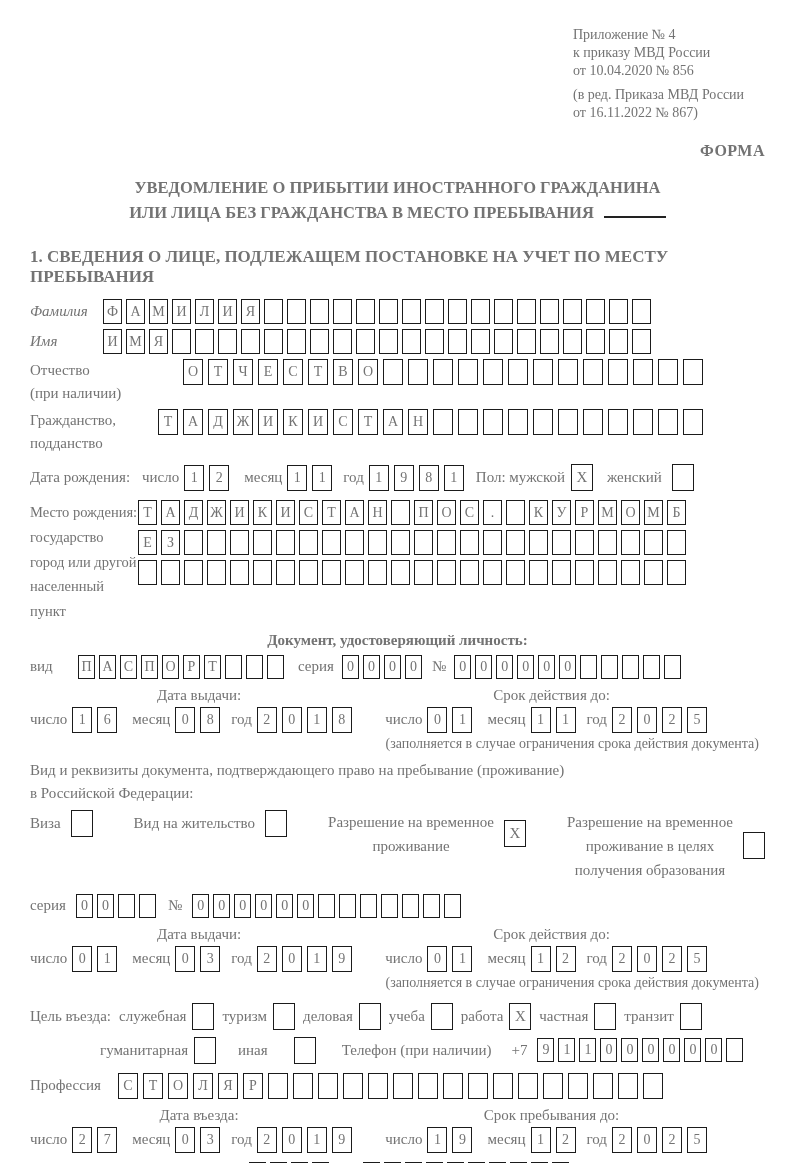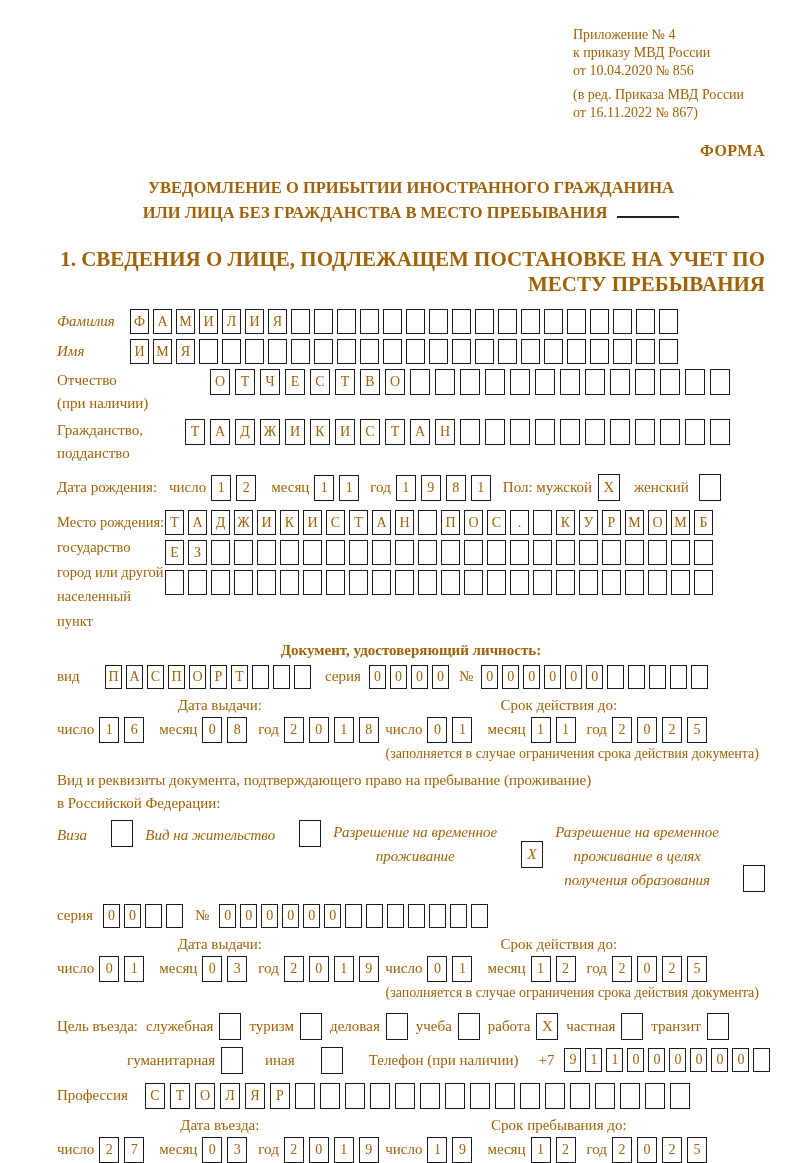--- a/index.html
+++ b/index.html
@@ -1,27 +1,27 @@
 <!DOCTYPE html>
 <html><head>
 <meta charset="utf-8">
 <style>
   html,body{margin:0;padding:0;background:#fff;}
   .page{
     width:800px;height:1163px;box-sizing:border-box;
-    padding:26px 35px 10px 57px;background:#fff;color:#a16207;
+    padding:26px 35px 10px 30px;background:#fff;color:#737373;
     font-family:"Liberation Serif","DejaVu Serif",serif;font-size:15px;
     overflow:hidden;position:relative;
   }
   .annex{margin-left:auto;width:192px;font-size:14px;line-height:1.3;}
   .annex div:nth-child(4){margin-top:5px;}
   .forma{text-align:right;font-weight:bold;font-size:16px;margin-top:20px;letter-spacing:.5px;}
   .title{text-align:center;font-weight:bold;font-size:16.5px;margin-top:16px;line-height:1.5;}
   .t-underline{display:inline-block;width:62px;border-bottom:2px solid #222;margin-left:10px;}
-  .sec-heading{font-weight:bold;font-size:21px;margin-top:22px;margin-bottom:12px;text-align:right;}
+  .sec-heading{font-weight:bold;font-size:17px;margin-top:22px;margin-bottom:12px;}
 
   .row{display:flex;align-items:center;margin-top:5px;}
   .blockrow{display:flex;align-items:flex-start;margin-top:5px;}
   .lbl{font-size:15px;flex:none;}
   .cells{display:inline-flex;gap:5px;flex:none;}
   .cell{
     width:18px;height:24px;border:1.5px solid #1b1b1b;box-sizing:content-box;
     display:inline-flex;align-items:center;justify-content:center;
     font-size:14px;flex:none;background:#fff;
   }
@@ -39,21 +39,21 @@
   .hpair .h1{width:46%;text-align:center;}
   .hpair .h2{flex:1;text-align:center;padding-right:30px;}
   .drow{display:flex;align-items:center;margin-top:3px;}
   .dgroup{display:inline-flex;align-items:center;gap:5px;}
   .dgroup .ml{margin-left:10px;} .dgroup .mlg{margin-left:6px;}
   .dright{margin-left:auto;margin-right:58px;}
   .footnote{text-align:right;font-size:14px;margin-top:3px;padding-right:6px;}
   .intro{margin-top:10px;font-size:15px;}
   .intro2{margin-top:6px;font-size:15px;}
   .res-opts{display:flex;align-items:flex-start;justify-content:space-between;margin-top:8px;font-size:15px;}
-  .opt{display:flex;align-items:flex-end;gap:24px;font-style:italic;}
+  .opt{display:flex;align-items:center;gap:10px;}
   .opt .txt{text-align:center;line-height:1.6;}
   .gaprow{margin-top:12px;}
   .popt{display:inline-flex;align-items:center;gap:6px;}
   .purpose{display:flex;align-items:center;margin-top:12px;gap:8px;flex-wrap:nowrap;}
   .purpose2{display:flex;align-items:center;margin-top:7px;margin-left:70px;gap:10px;}
   .phone-lbl{margin-left:16px;}
   .mig-gap{margin-left:36px;}
 </style>
 </head>
 <body>

